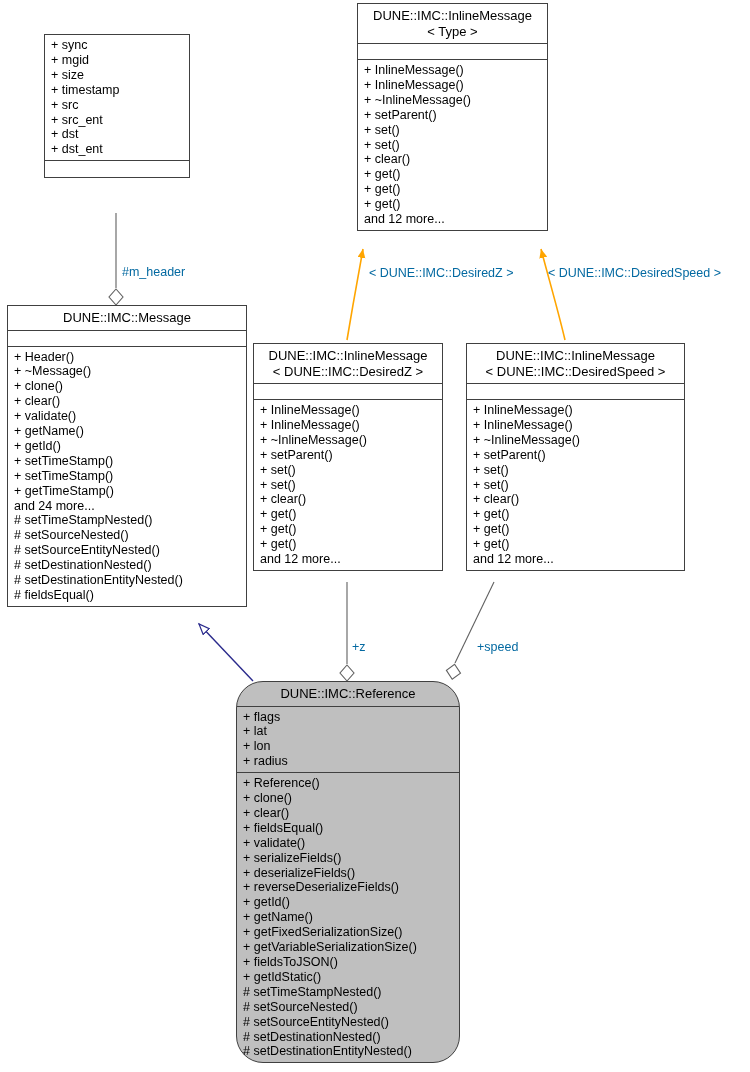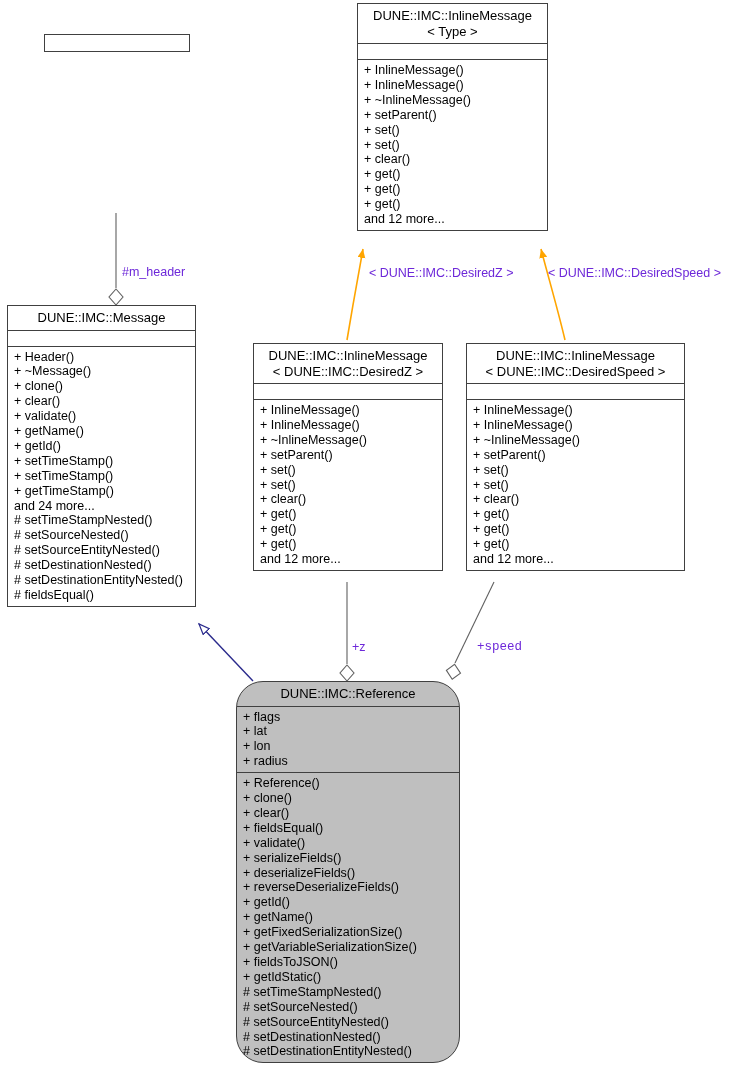--- a/index.html
+++ b/index.html
@@ -72,21 +72,21 @@
   }
   .uml-row {
     white-space: nowrap;
   }
 
   
   .edge-label {
     position: absolute;
     font-size: 12.5px;
     line-height: 14px;
-    color: #6d28d9;
+    color: #0369a1;
     white-space: nowrap;
     background: transparent;
   }
 </style>
 </head>
 <body>
 
 <div id="diagram-canvas">
 
   <svg class="edge-layer" viewBox="0 0 750 1072">
@@ -121,24 +121,34 @@
       <line x1="494" y1="582" x2="455" y2="663" stroke="#606060" stroke-width="1.1"></line>
       <polygon points="454.6,664.2 460.5,673.2 452.2,679.3 446.4,670.3" fill="#ffffff" stroke="#606060" stroke-width="1.1"></polygon>
     </g>
 
     <g>
       <line x1="253" y1="681" x2="199" y2="624" stroke="#2a2a8c" stroke-width="1.4" marker-end="url(#triangle-hollow-blue)"></line>
     </g>
   </svg>
 
   <div class="uml-class" style="left:44px; top:34px; width:146px;">
+    <div class="uml-attrs">
+      <div class="uml-row">+ sync</div>
+      <div class="uml-row">+ mgid</div>
+      <div class="uml-row">+ size</div>
+      <div class="uml-row">+ timestamp</div>
+      <div class="uml-row">+ src</div>
+      <div class="uml-row">+ src_ent</div>
+      <div class="uml-row">+ dst</div>
+      <div class="uml-row">+ dst_ent</div>
+    </div>
     <div class="uml-ops empty"></div>
   </div>
 
-  <div class="uml-class" style="left:7px; top:305px; width:189px;">
+  <div class="uml-class" style="left:7px; top:305px; width:240px;">
     <div class="uml-title">DUNE::IMC::Message</div>
     <div class="uml-attrs empty"></div>
     <div class="uml-ops">
       <div class="uml-row">+ Header()</div>
       <div class="uml-row">+ ~Message()</div>
       <div class="uml-row">+ clone()</div>
       <div class="uml-row">+ clear()</div>
       <div class="uml-row">+ validate()</div>
       <div class="uml-row">+ getName()</div>
       <div class="uml-row">+ getId()</div>
@@ -250,15 +260,15 @@
   </div>
 
   <div class="edge-label" style="left:122px; top:265px;">#m_header</div>
 
   <div class="edge-label" style="left:369px; top:266px;">&lt; DUNE::IMC::DesiredZ &gt;</div>
 
   <div class="edge-label" style="left:548px; top:266px;">&lt; DUNE::IMC::DesiredSpeed &gt;</div>
 
   <div class="edge-label" style="left:352px; top:640px;">+z</div>
 
-  <div class="edge-label" style="left:477px; top:640px;font-family:Liberation Mono, monospace;">+speed</div>
+  <div class="edge-label" style="left:477px; top:640px;">+speed</div>
 
 </div>
 
 </body></html>

